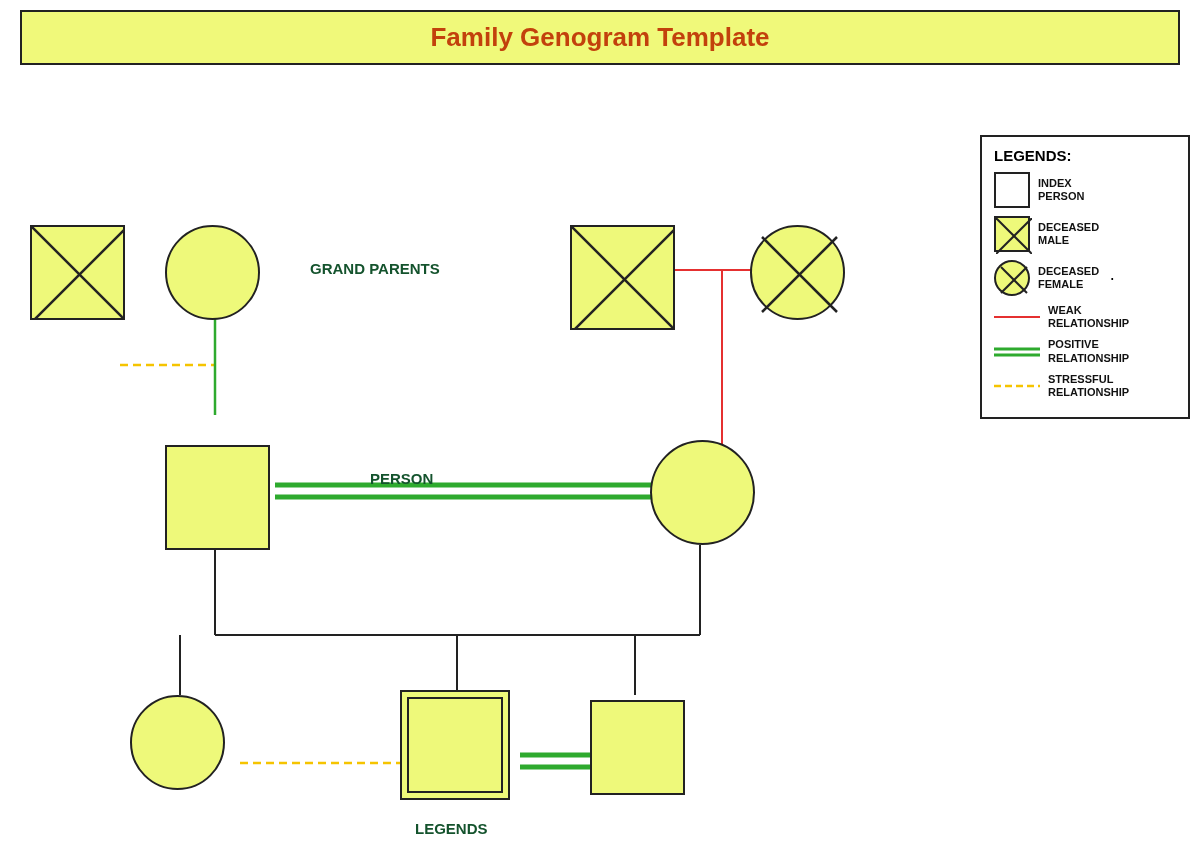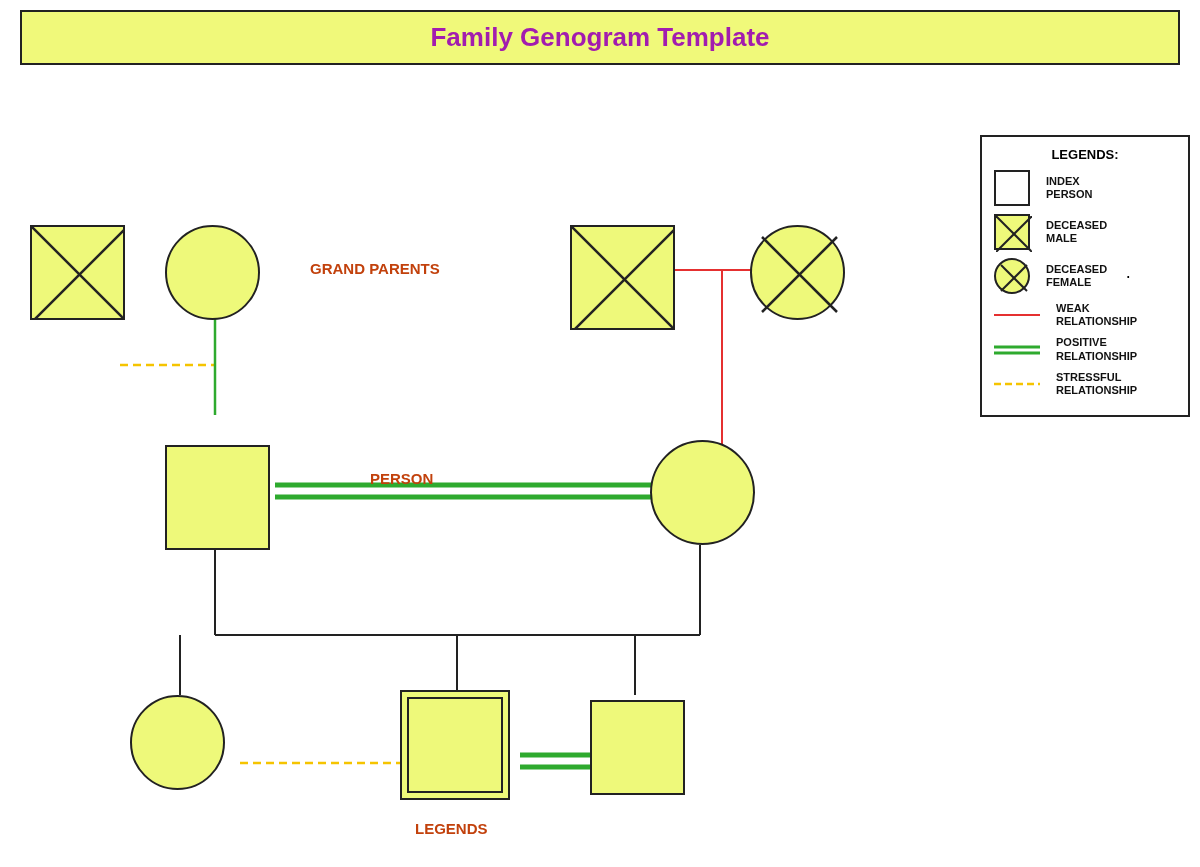--- a/index.html
+++ b/index.html
@@ -15,21 +15,21 @@
     .title-bar {
       background: #f0f97a;
       border: 2px solid #222;
       text-align: center;
       padding: 10px 20px;
       margin: 10px 20px 10px 20px;
     }
     .title-bar h1 {
       font-size: 26px;
       font-weight: 900;
-      color: #a21caf;
+      color: #c2410c;
     }
 
     .main-content {
       position: relative;
       width: 100%;
       height: calc(867px - 70px);
     }
 
     
     .diagram-svg {
@@ -64,45 +64,44 @@
       width: 100%;
       height: 100%;
       pointer-events: none;
     }
 
     
     .label {
       position: absolute;
       font-weight: 700;
       font-size: 15px;
-      color: #c2410c;
+      color: #14532d;
       white-space: nowrap;
     }
 
     
     .legend {
       position: absolute;
       right: 10px;
       top: 60px;
       width: 210px;
       border: 2px solid #222;
       background: #fff;
       padding: 10px 12px;
     }
     .legend-title {
       font-weight: 900;
-      font-size: 13px;
+      font-size: 15px;
       margin-bottom: 8px;
-      text-align: center;
     }
     .legend-row {
       display: flex;
       align-items: center;
       margin-bottom: 8px;
-      gap: 16px;
+      gap: 8px;
     }
     .legend-icon {
       flex-shrink: 0;
     }
     .legend-text {
       font-size: 11px;
       font-weight: 600;
       color: #111;
       line-height: 1.2;
     }

